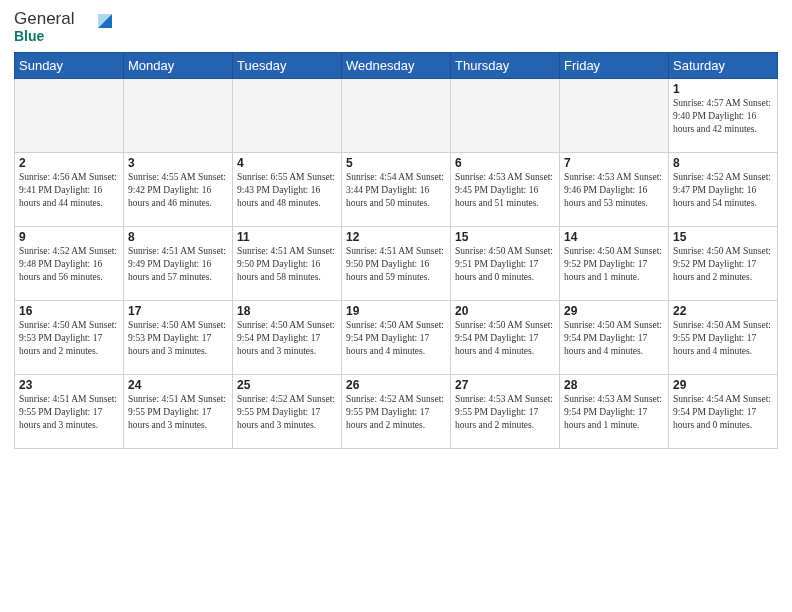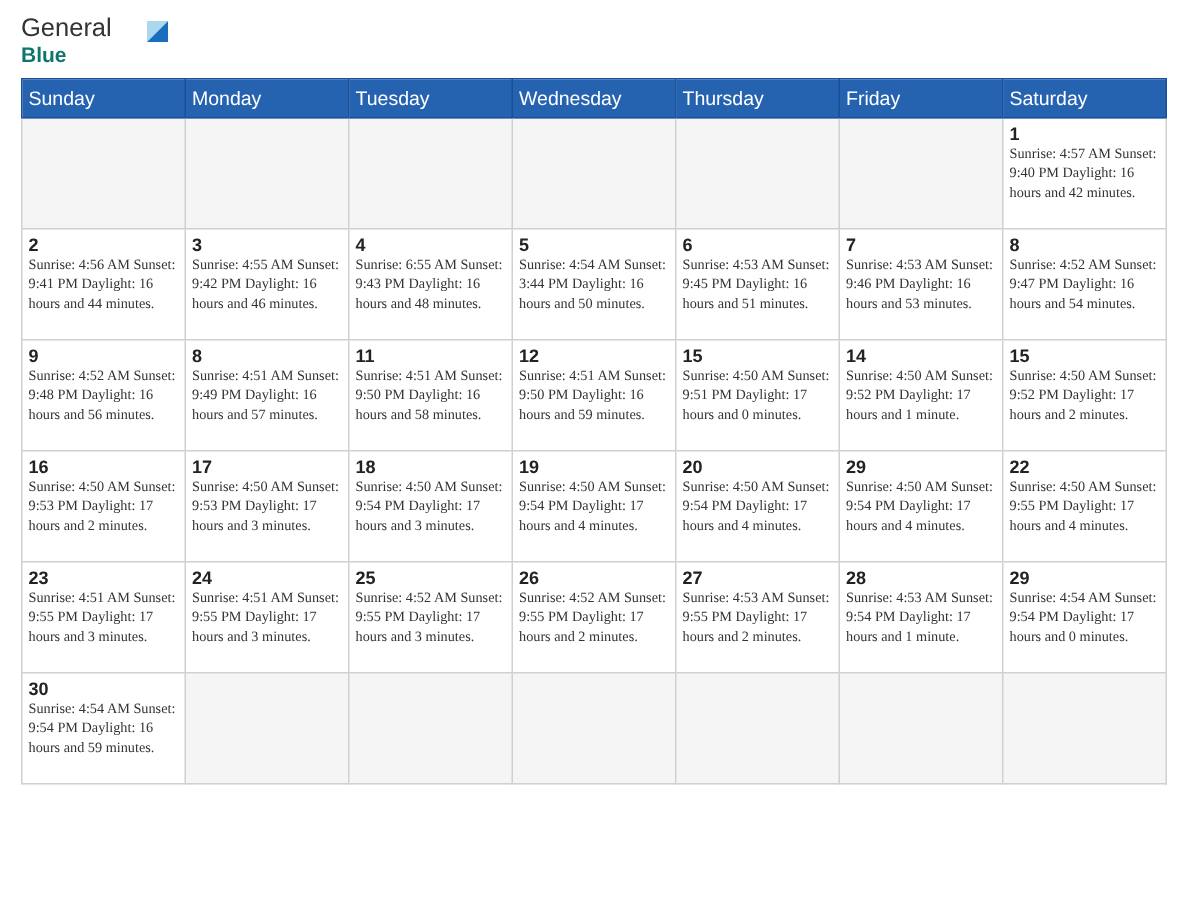--- a/index.html
+++ b/index.html
@@ -326,30 +326,15 @@
 and 1 minute.</div>
           </td>
           <td>
             <span class="day-num">29</span>
             <div class="day-info">Sunrise: 4:54 AM
 Sunset: 9:54 PM
 Daylight: 17 hours
 and 0 minutes.</div>
           </td>
         </tr>
-        <tr class="last-row">
-          <td>
-            <span class="day-num">30</span>
-            <div class="day-info">Sunrise: 4:54 AM
-Sunset: 9:54 PM
-Daylight: 16 hours
-and 59 minutes.</div>
-          </td>
-          <td class="empty"></td>
-          <td class="empty"></td>
-          <td class="empty"></td>
-          <td class="empty"></td>
-          <td class="empty"></td>
-          <td class="empty"></td>
-        </tr>
       </tbody>
   </table>
 </div>
 
 </body></html>

